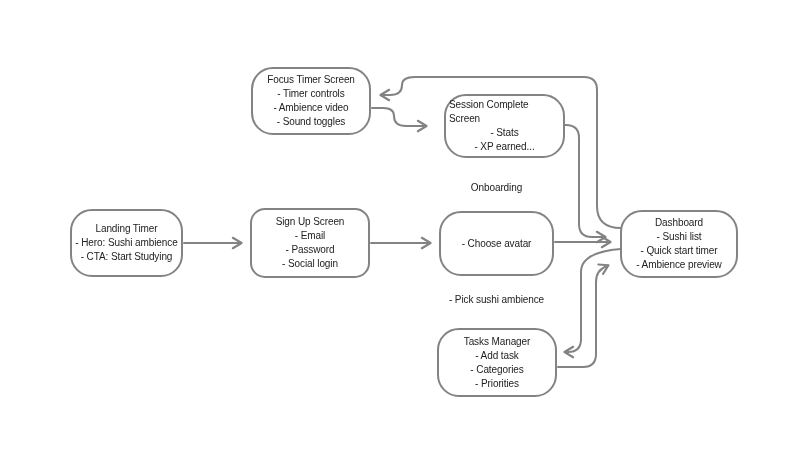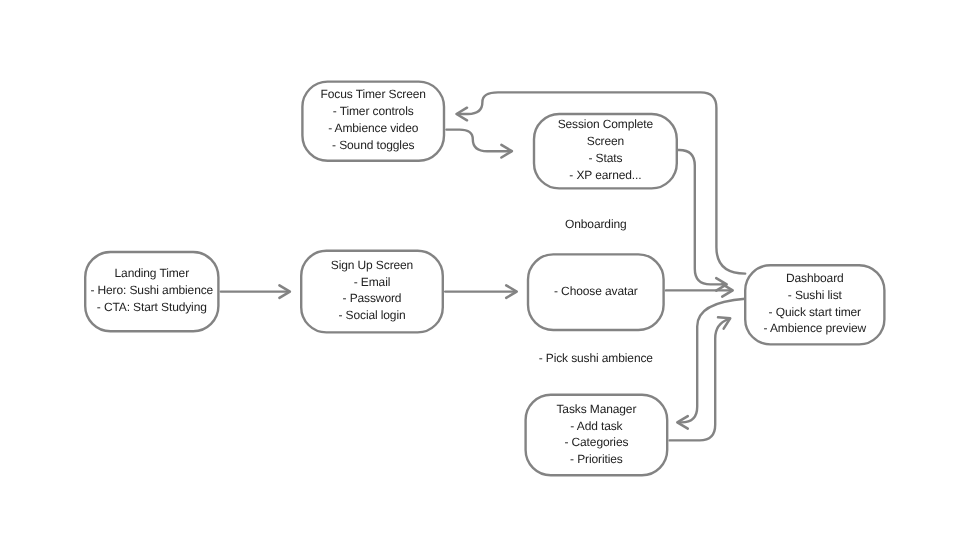--- a/index.html
+++ b/index.html
@@ -23,37 +23,37 @@
   .node {
     position: absolute;
     box-sizing: border-box;
     background: #ffffff;
     border: 2px solid #838383;
     border-radius: 22px;
     display: flex;
     flex-direction: column;
     justify-content: center;
     align-items: center;
-    text-align: center;
+    text-align: left;
     padding: 4px 3px;
     color: #222222;
     font-size: 10px;
     line-height: 14px;
     letter-spacing: -0.1px;
   }
   .node .title { white-space: normal; }
   .node .item  { white-space: nowrap; }
 
   
   #node-focus-timer      { left: 251px; top:  67px; width: 120px; height: 68px; }
   #node-session-complete { left: 444px; top:  94px; width: 121px; height: 64px; }
   #node-landing          { left:  70px; top: 209px; width: 113px; height: 68px; }
-  #node-signup           { left: 250px; top: 208px; width: 120px; height: 70px; }
+  #node-signup           { left: 250px; top: 208px; width: 120px; height: 70px; border-radius: 15px; }
   #node-onboarding       { left: 439px; top: 211px; width: 115px; height: 65px; gap: 42px; }
-  #node-dashboard        { left: 620px; top: 210px; width: 118px; height: 68px; margin-top: 10px; }
+  #node-dashboard        { left: 620px; top: 210px; width: 118px; height: 68px; }
   #node-tasks            { left: 437px; top: 328px; width: 120px; height: 69px; }
 
   .edge {
     fill: none;
     stroke: #838383;
     stroke-width: 2;
     stroke-linecap: round;
     stroke-linejoin: round;
   }
 </style>

